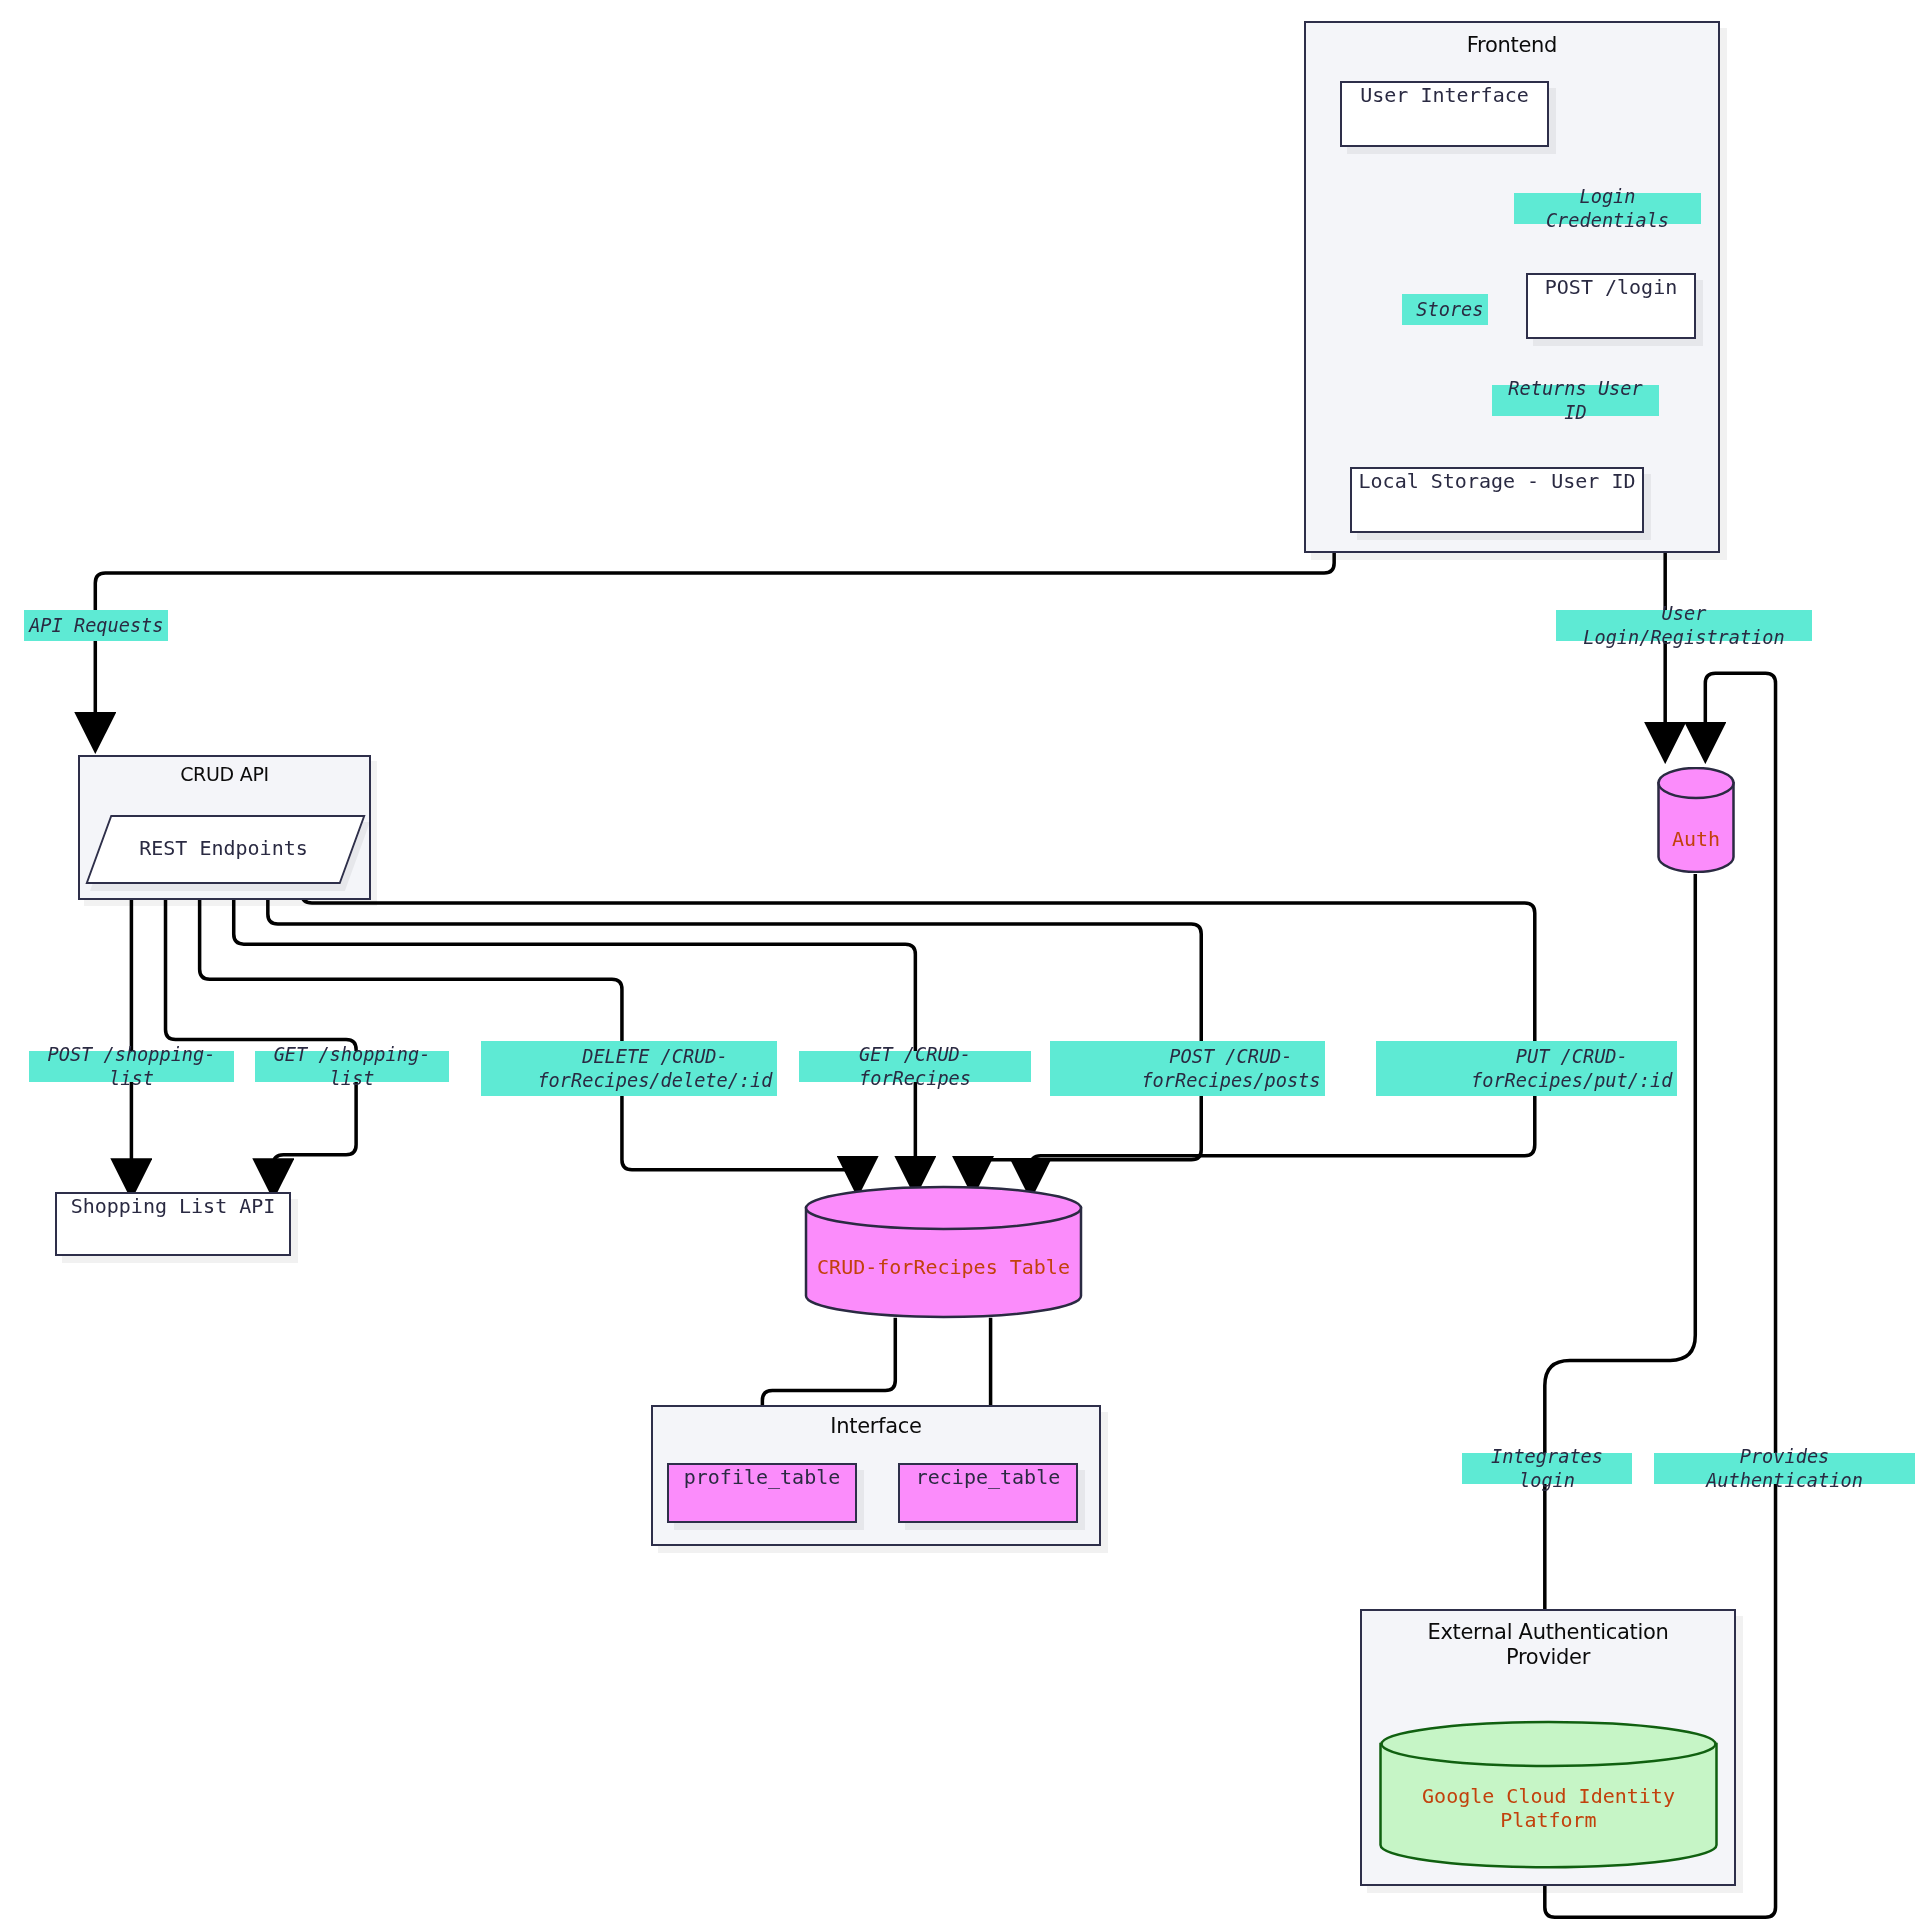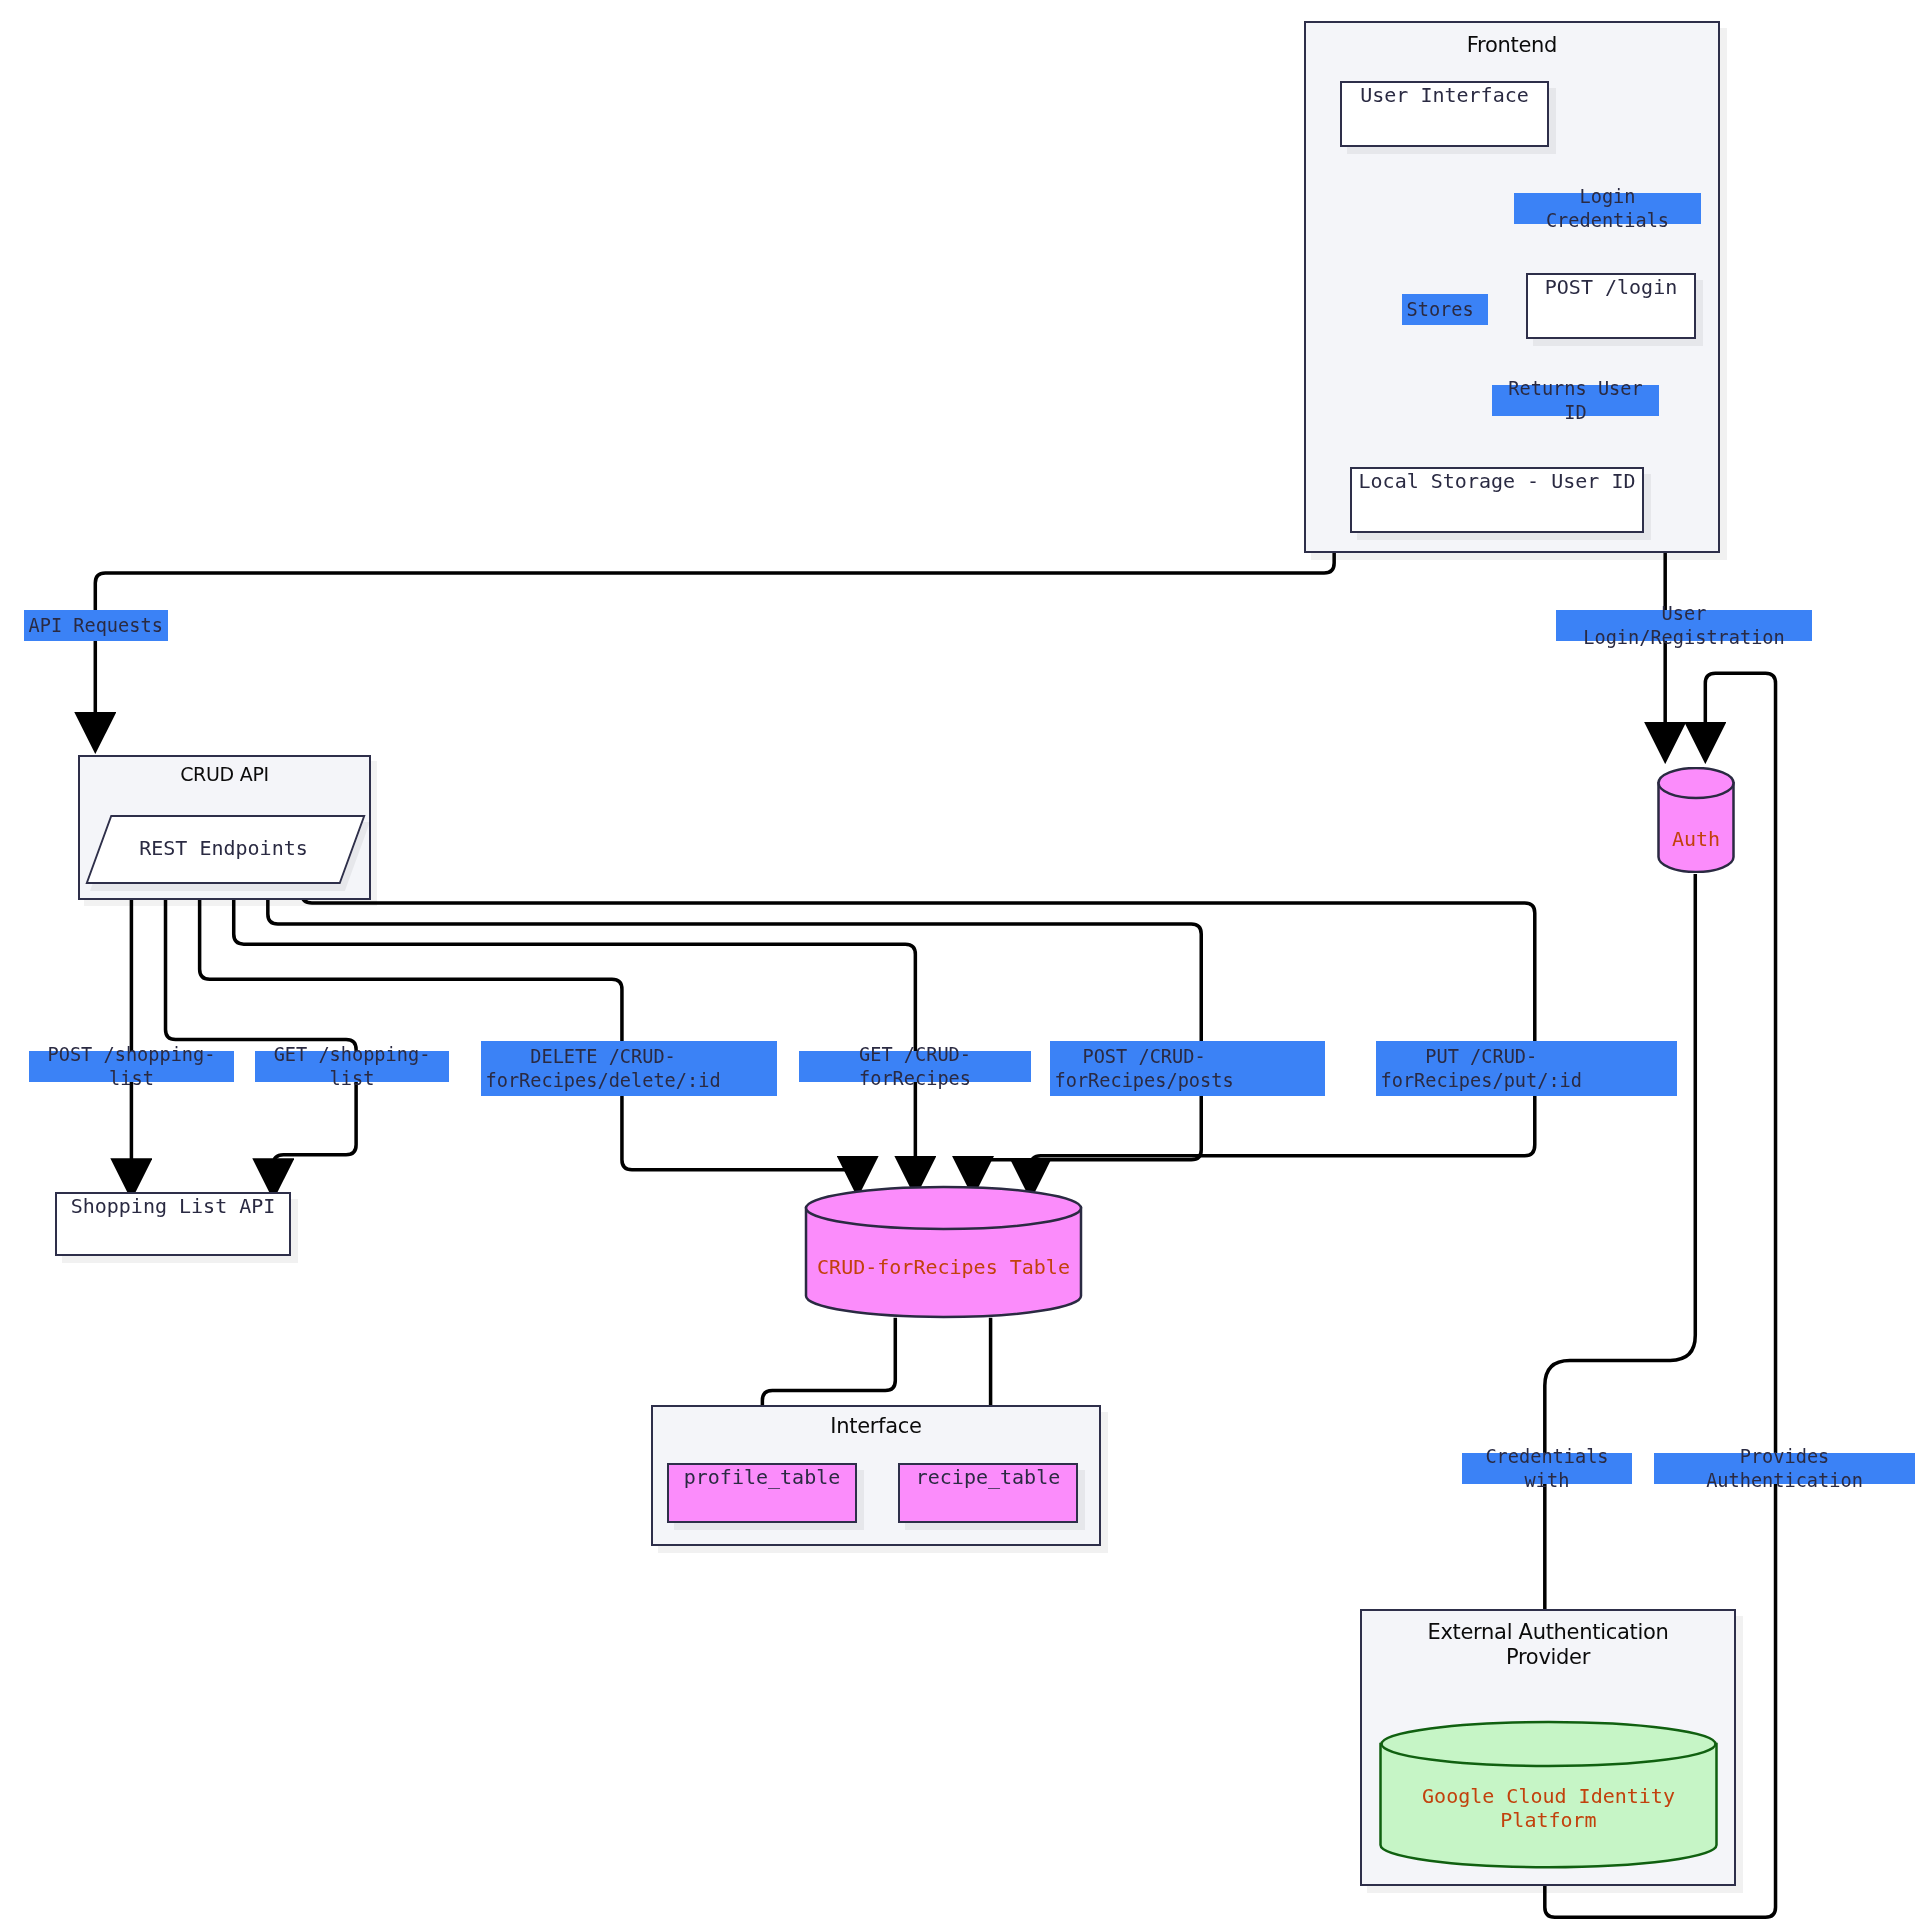--- a/index.html
+++ b/index.html
@@ -71,29 +71,29 @@
     color:#c2410c;
     font-size:20px;
     line-height:1.2;
     z-index:3;
     white-space:pre-line;
   }
 
   
   .elabel{
     position:absolute;
-    background:#3b82f6;
+    background:#5eead4;
     color:#2a2a42;
     font-size:18.6px;
     line-height:1.25;
     padding:2.5px 4.5px;
     box-sizing:border-box;
     text-align:center;
     white-space:pre-line;
-    display:flex;align-items:center;justify-content:flex-start;
+    display:flex;align-items:center;justify-content:flex-end;font-style:italic;
   }
 </style>
 </head>
 <body>
 
 <div id="stage">
 
   <svg id="wires" viewBox="0 0 3840 3829">
     <defs>
       <marker id="ah" markerWidth="12" markerHeight="12" refX="9" refY="6" orient="auto" markerUnits="strokeWidth">
@@ -243,21 +243,21 @@
 
   <div class="node pink" style="left:667px;top:1447px;width:190px;height:60px;">
     <span>profile_table</span>
   </div>
 
   <div class="node pink" style="left:898px;top:1447px;width:180px;height:60px;">
     <span>recipe_table</span>
   </div>
 
   <div class="elabel" style="left:1462px;top:1437px;width:170px;height:31px;">
-    <span>Credentials with</span>
+    <span>Integrates login</span>
   </div>
 
   <div class="elabel" style="left:1654px;top:1437px;width:261px;height:31px;">
     <span>Provides Authentication</span>
   </div>
 
   <div class="subgraph" style="left:1360px;top:1593px;width:376px;height:277px;">
     <div class="subgraph-title" style="top:9px;">External Authentication
 Provider</div>
   </div>

